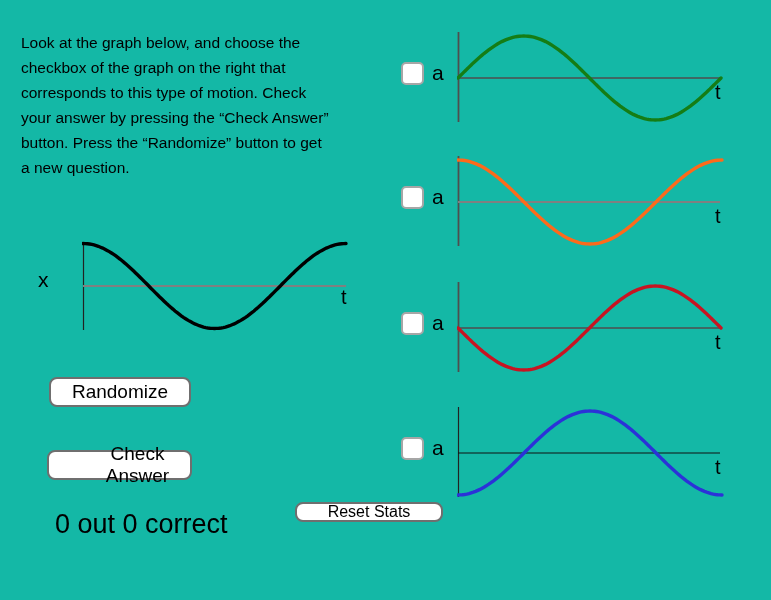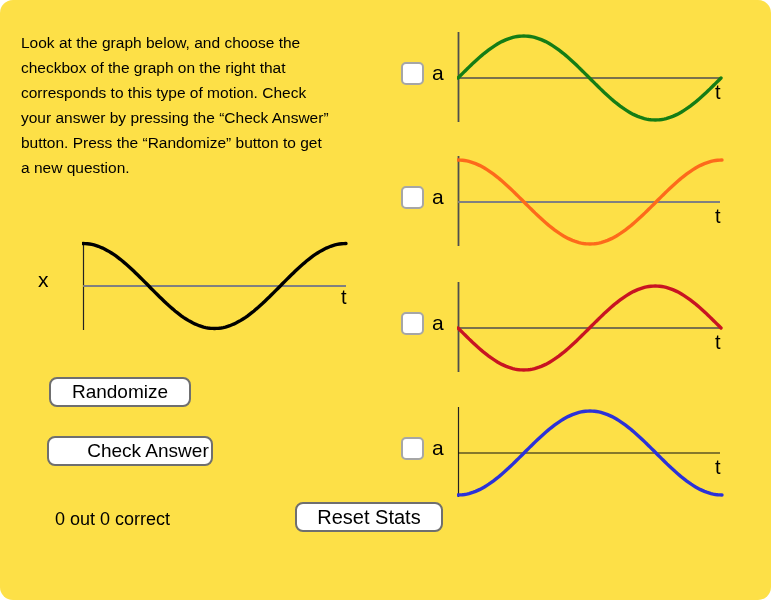--- a/index.html
+++ b/index.html
@@ -1,18 +1,18 @@
 <!DOCTYPE html>
 <html><head>
 <meta charset="utf-8">
 <style>
   html,body{margin:0;padding:0;background:#ffffff;}
   .stage{
-    position:relative;width:771px;height:600px;background:#fde047;
-    font-family:"Liberation Sans",sans-serif;color:#000;overflow:hidden;border-radius:13px;
+    position:relative;width:771px;height:600px;background:#14b8a6;
+    font-family:"Liberation Sans",sans-serif;color:#000;overflow:hidden;
   }
   .instructions{
     position:absolute;left:21px;top:30px;width:345px;
     font-size:15.5px;line-height:25px;white-space:pre-line;
   }
   
   .qgraph{position:absolute;left:30px;top:238px;width:340px;height:100px;}
   .qgraph .ylab{position:absolute;left:8px;top:30px;font-size:21px;}
   .qgraph svg{position:absolute;left:52px;top:0;}
   .qgraph .tlab{position:absolute;left:311px;top:48px;font-size:20px;}
@@ -33,23 +33,23 @@
   .hax-gray{stroke:#808080;stroke-width:2;}
   .hax-thin{stroke:#111;stroke-width:1.2;}
   
   .btn{
     position:absolute;display:flex;align-items:center;justify-content:center;
     background:#fff;border:2px solid #6f6f6f;border-radius:8px;
     font-family:"Liberation Sans",sans-serif;font-size:19px;color:#000;
     padding:0;cursor:pointer;box-sizing:border-box;
   }
   .btn-randomize{left:49px;top:377px;width:142px;height:30px;}
-  .btn-check{left:47px;top:436px;width:166px;height:30px;padding-left:36px;}
-  .btn-reset{left:295px;top:502px;width:148px;height:30px;font-size:20px;}
-  .score{position:absolute;left:55px;top:509px;font-size:18px;}
+  .btn-check{left:47px;top:450px;width:145px;height:30px;padding-left:36px;}
+  .btn-reset{left:295px;top:502px;width:148px;height:20px;font-size:16px;}
+  .score{position:absolute;left:55px;top:509px;font-size:27px;}
 </style>
 </head>
 <body>
 
 <div class="stage">
 
   <div class="instructions">Look at the graph below, and choose the
 checkbox of the graph on the right that
 corresponds to this type of motion. Check
 your answer by pressing the “Check Answer”

